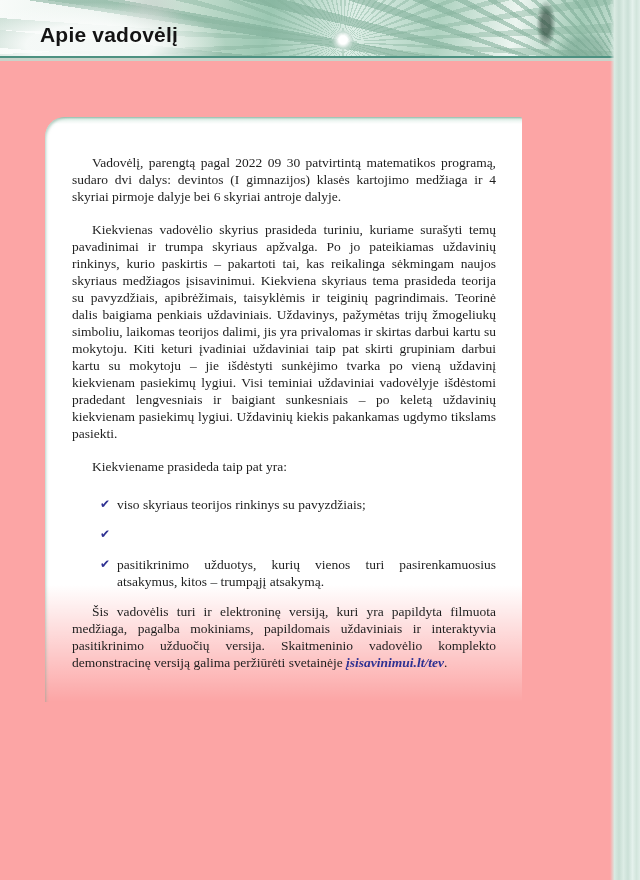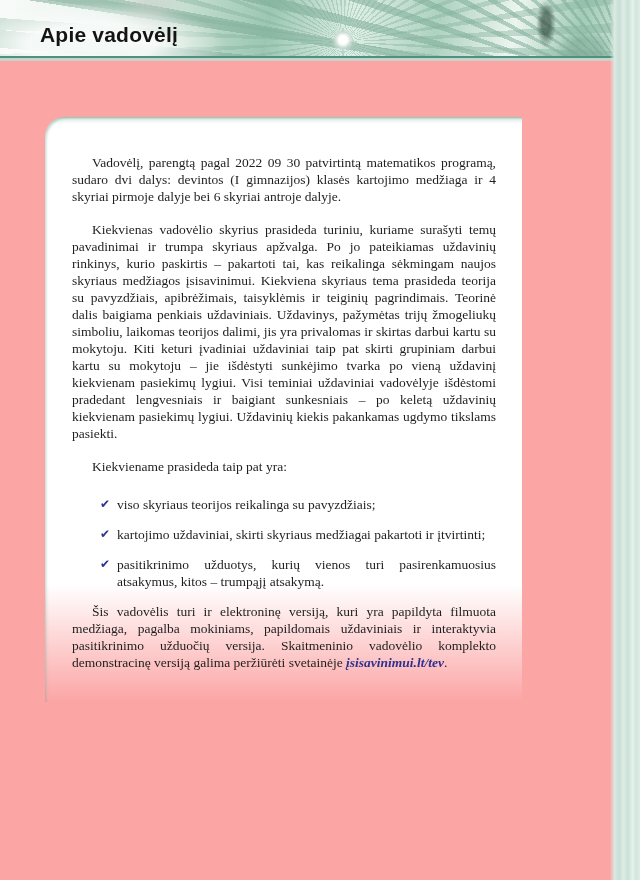--- a/index.html
+++ b/index.html
@@ -96,26 +96,25 @@
       <p>Vadovėlį, parengtą pagal 2022 09 30 patvirtintą matematikos programą, sudaro dvi dalys: devintos (I gimnazijos) klasės kartojimo medžiaga ir 4 skyriai pirmoje dalyje bei 6 skyriai antroje dalyje.</p>
 
       <p>Kiekvienas vadovėlio skyrius prasideda turiniu, kuriame surašyti temų pavadinimai ir trumpa skyriaus apžvalga. Po jo pateikiamas uždavinių rinkinys, kurio paskirtis – pakartoti tai, kas reikalinga sėkmingam naujos skyriaus medžiagos įsisavinimui. Kiekviena skyriaus tema prasideda teorija su pavyzdžiais, apibrėžimais, taisyklėmis ir teiginių pagrindimais. Teorinė dalis baigiama penkiais uždaviniais. Uždavinys, pažymėtas trijų žmogeliukų simboliu, laikomas teorijos dalimi, jis yra privalomas ir skirtas darbui kartu su mokytoju. Kiti keturi įvadiniai uždaviniai taip pat skirti grupiniam darbui kartu su mokytoju – jie išdėstyti sunkėjimo tvarka po vieną uždavinį kiekvienam pasiekimų lygiui. Visi teminiai uždaviniai vadovėlyje išdėstomi pradedant lengvesniais ir baigiant sunkesniais – po keletą uždavinių kiekvienam pasiekimų lygiui. Uždavinių kiekis pakankamas ugdymo tikslams pasiekti.</p>
 
       <p>Kiekviename prasideda taip pat yra:</p>
 
       <div class="checklist">
 
           <div class="check-item">
             <span class="check-icon">✔</span>
-            <span>viso skyriaus teorijos reikalinga su pavyzdžiais;</span>
+            <span>viso skyriaus teorijos rinkinys su pavyzdžiais;</span>
           </div>
 
           <div class="check-item">
             <span class="check-icon">✔</span>
-            <span>kartojimo uždaviniai, skirti skyriaus medžiagai pakartoti ir įtvirtinti;</span>
           </div>
 
           <div class="check-item">
             <span class="check-icon">✔</span>
             <span>pasitikrinimo užduotys, kurių vienos turi pasirenkamuosius atsakymus, kitos – trumpąjį atsakymą.</span>
           </div>
         </div>
 
       <p><span>Šis vadovėlis turi ir elektroninę versiją, kuri yra papildyta filmuota medžiaga, pagalba mokiniams, papildomais uždaviniais ir interaktyvia pasitikrinimo užduočių versija. Skaitmeninio vadovėlio komplekto demonstracinę versiją galima peržiūrėti svetainėje</span> <a class="site-link">įsisavinimui.lt/tev</a><span>.</span></p>
 

